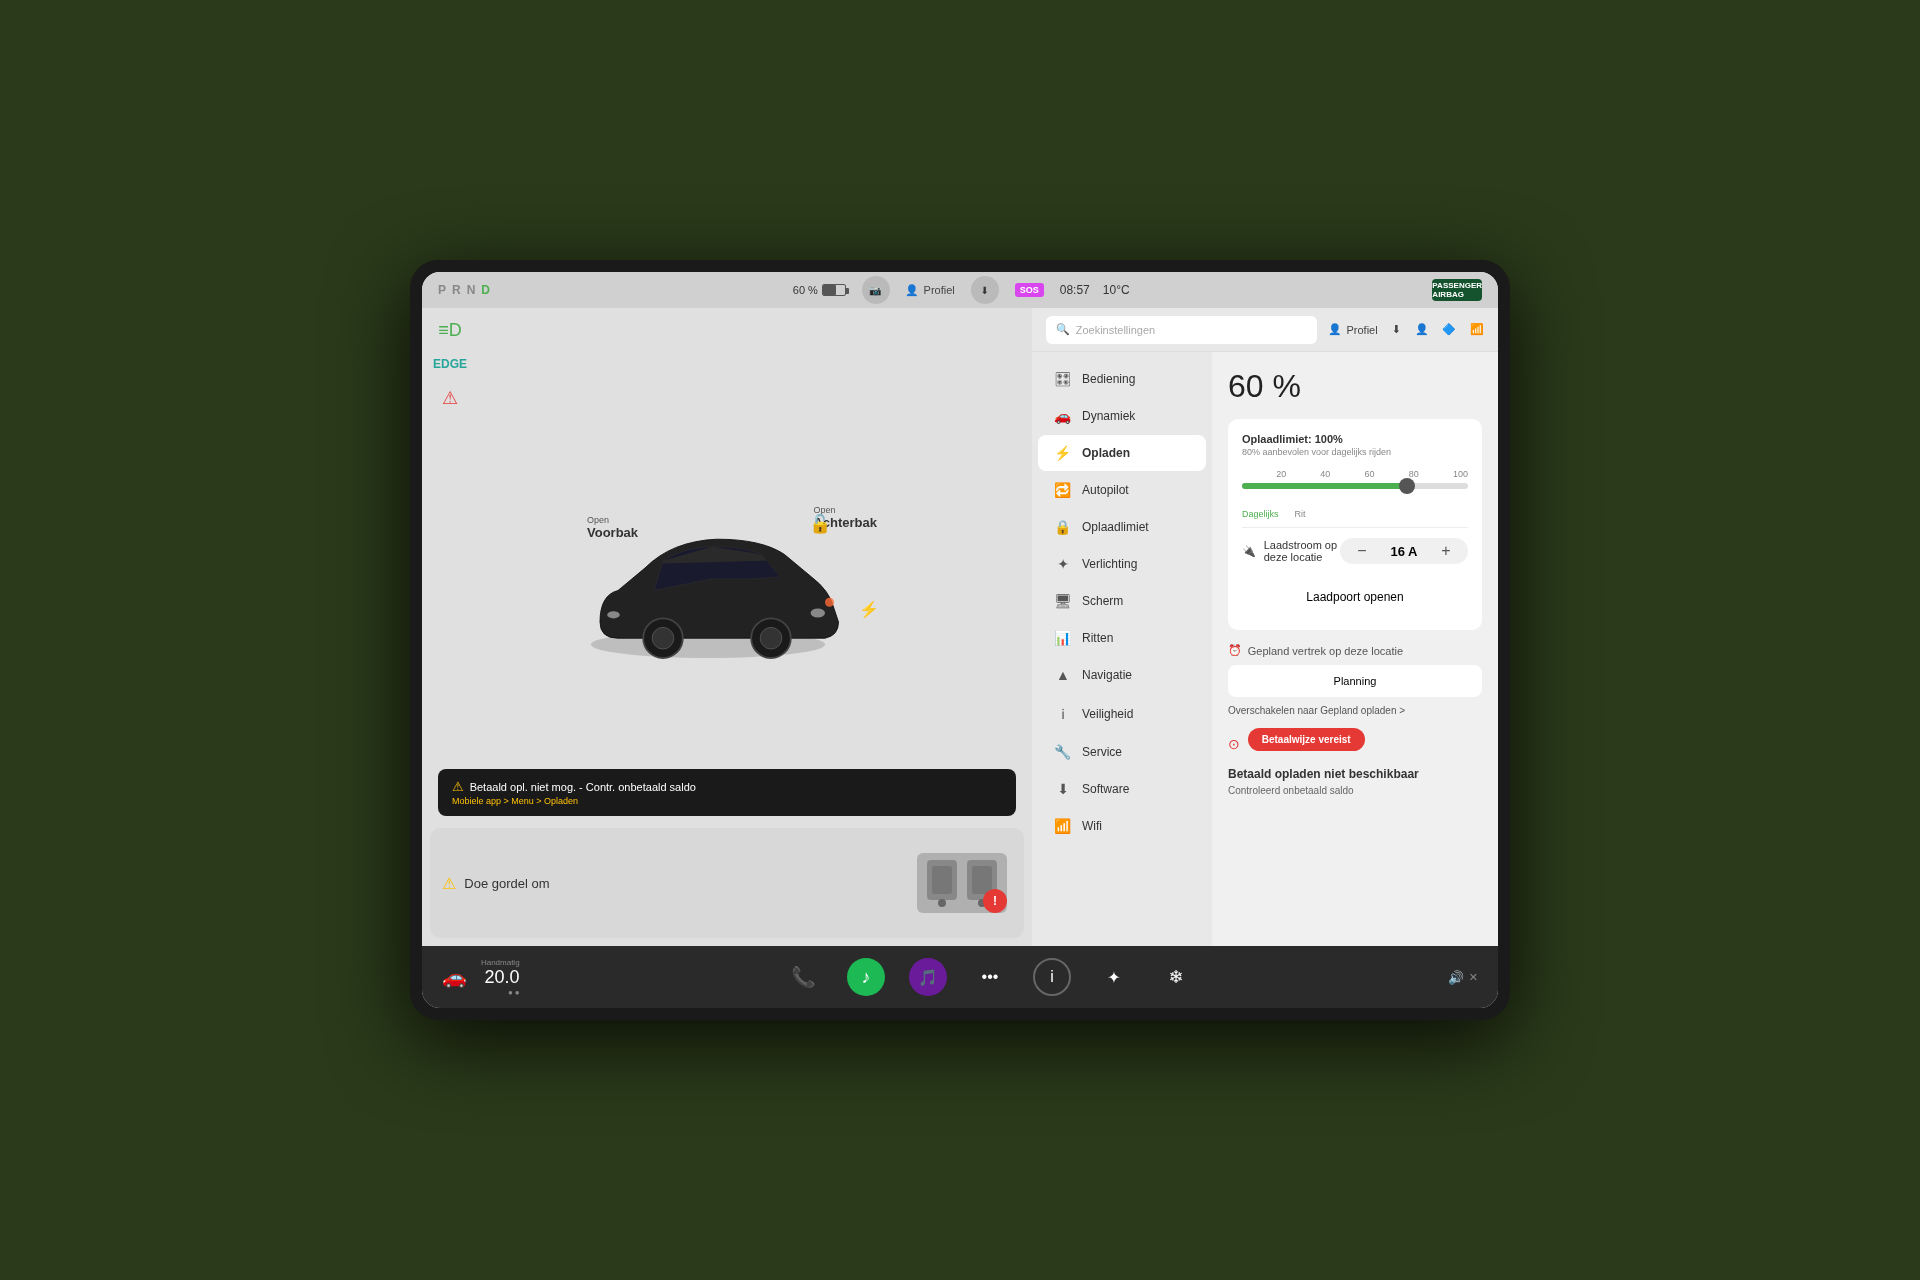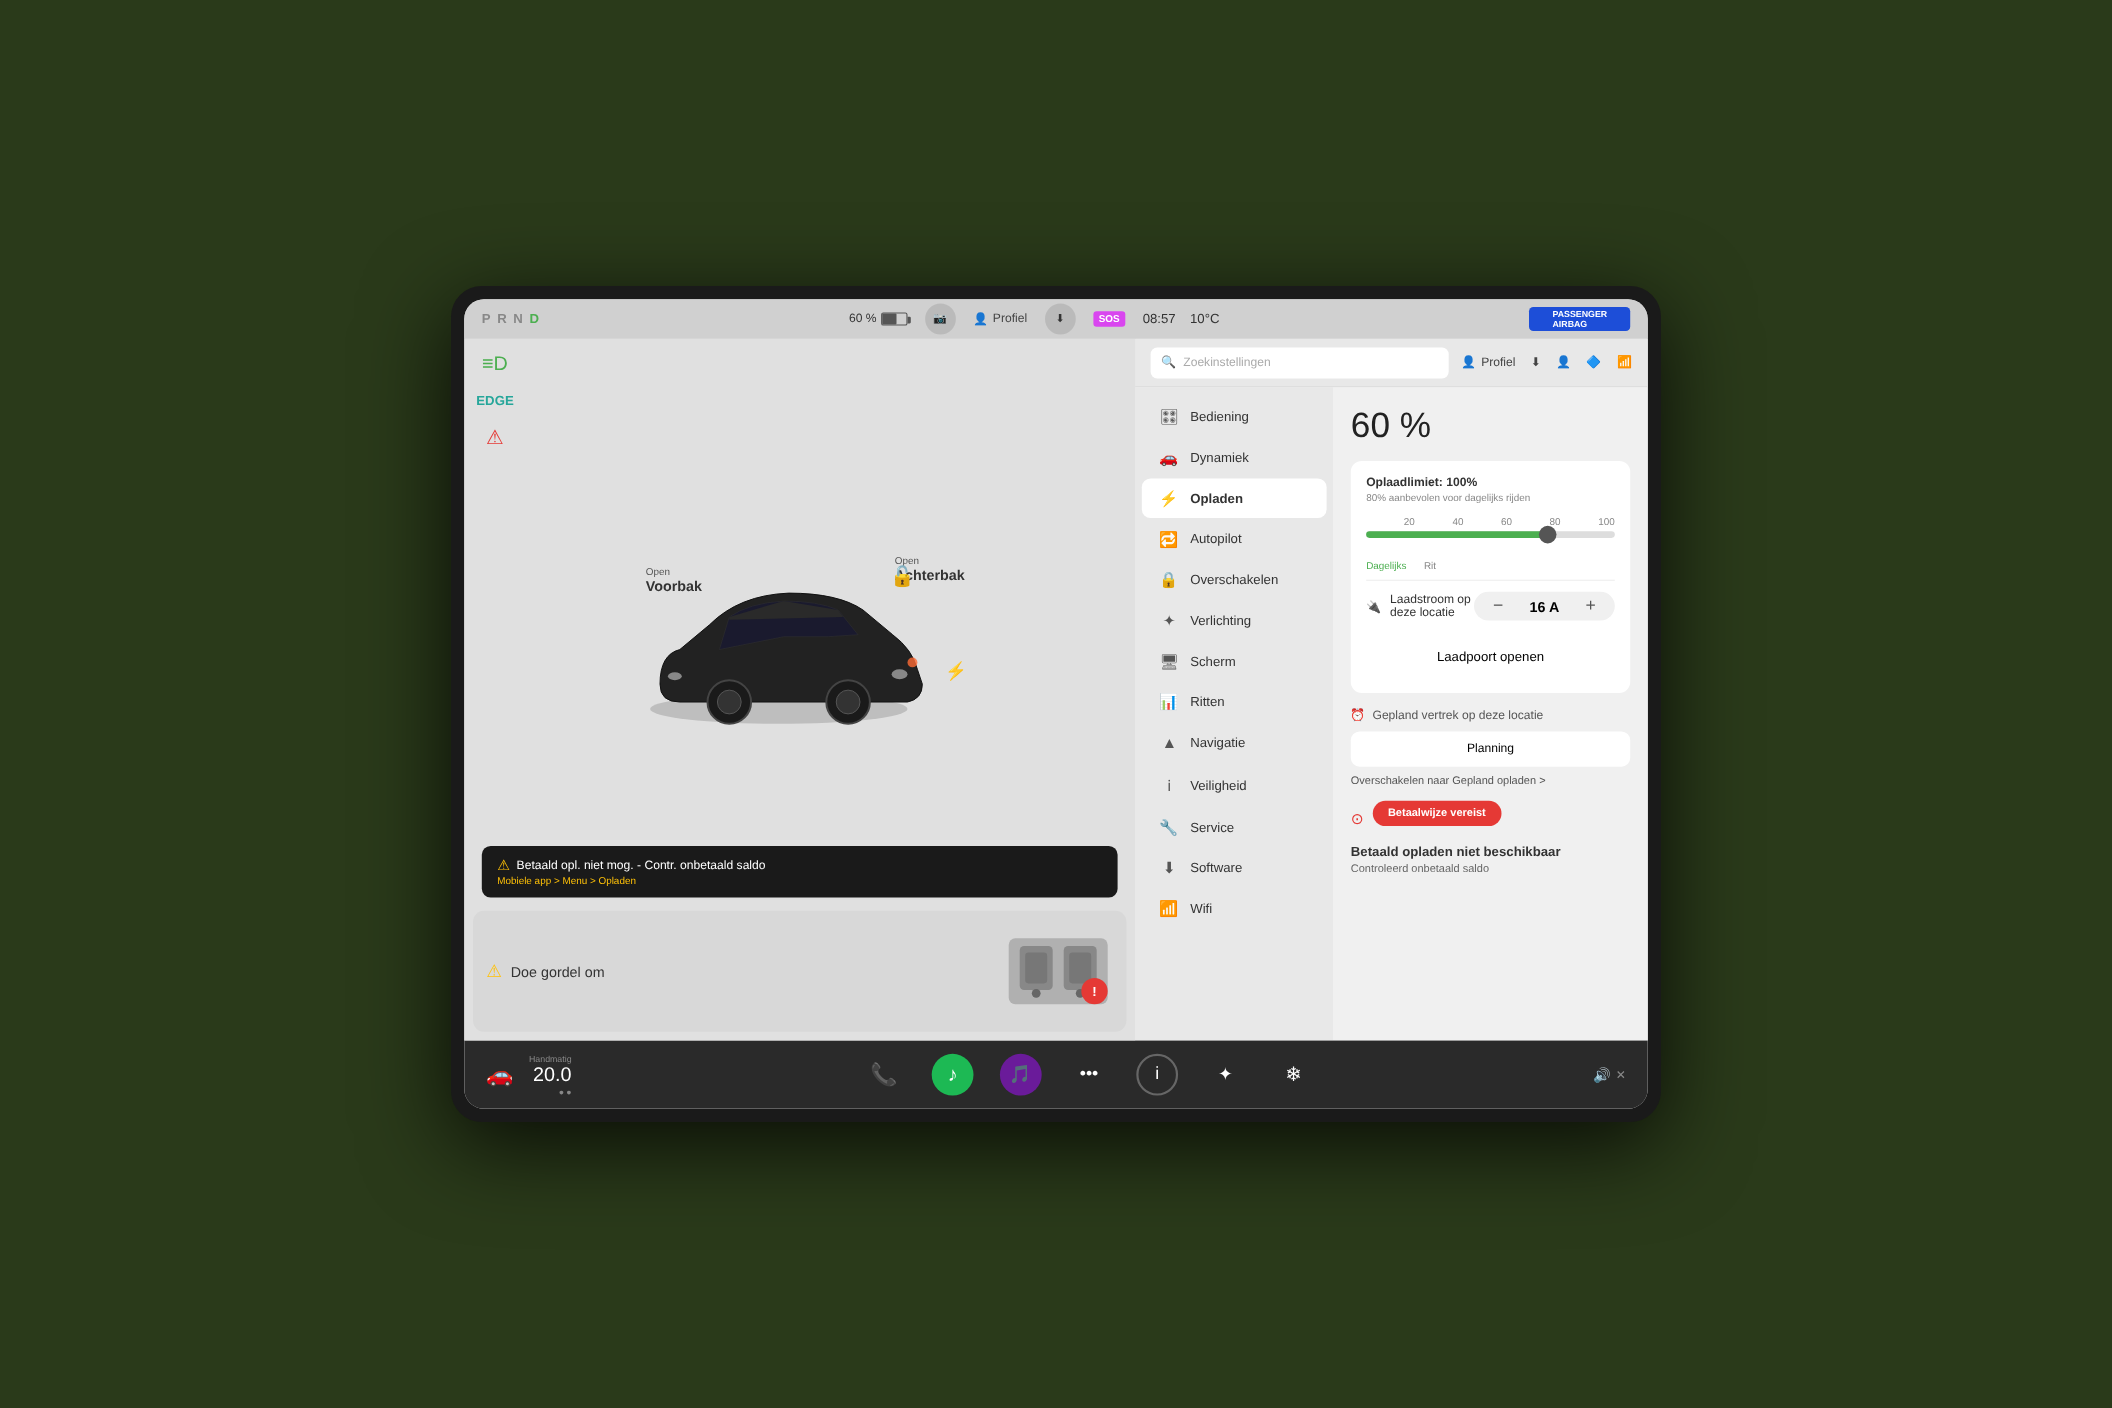--- a/index.html
+++ b/index.html
@@ -104,24 +104,24 @@
       padding: 2px 5px;
       border-radius: 3px;
     }
     .time-temp {
       display: flex;
       gap: 13px;
       font-size: 12px;
       font-weight: 500;
     }
     .passenger-badge {
-      background: #1d4ed8;
+      background: #14532d;
       color: white;
       font-size: 8px;
-      padding: 2px 21px;
+      padding: 2px 0;
       border-radius: 4px;
       font-weight: bold;
     }
 
     
     .main-content {
       flex: 1;
       display: flex;
       overflow: hidden;
     }
@@ -776,21 +776,21 @@
             <div class="nav-item active">
               <span class="nav-icon">⚡</span>
               <span>Opladen</span>
             </div>
             <div class="nav-item">
               <span class="nav-icon">🔁</span>
               <span>Autopilot</span>
             </div>
             <div class="nav-item">
               <span class="nav-icon">🔒</span>
-              <span>Overschakelen</span>
+              <span>Oplaadlimiet</span>
             </div>
             <div class="nav-item">
               <span class="nav-icon">✦</span>
               <span>Verlichting</span>
             </div>
             <div class="nav-item">
               <span class="nav-icon">🖥</span>
               <span>Scherm</span>
             </div>
             <div class="nav-item">

